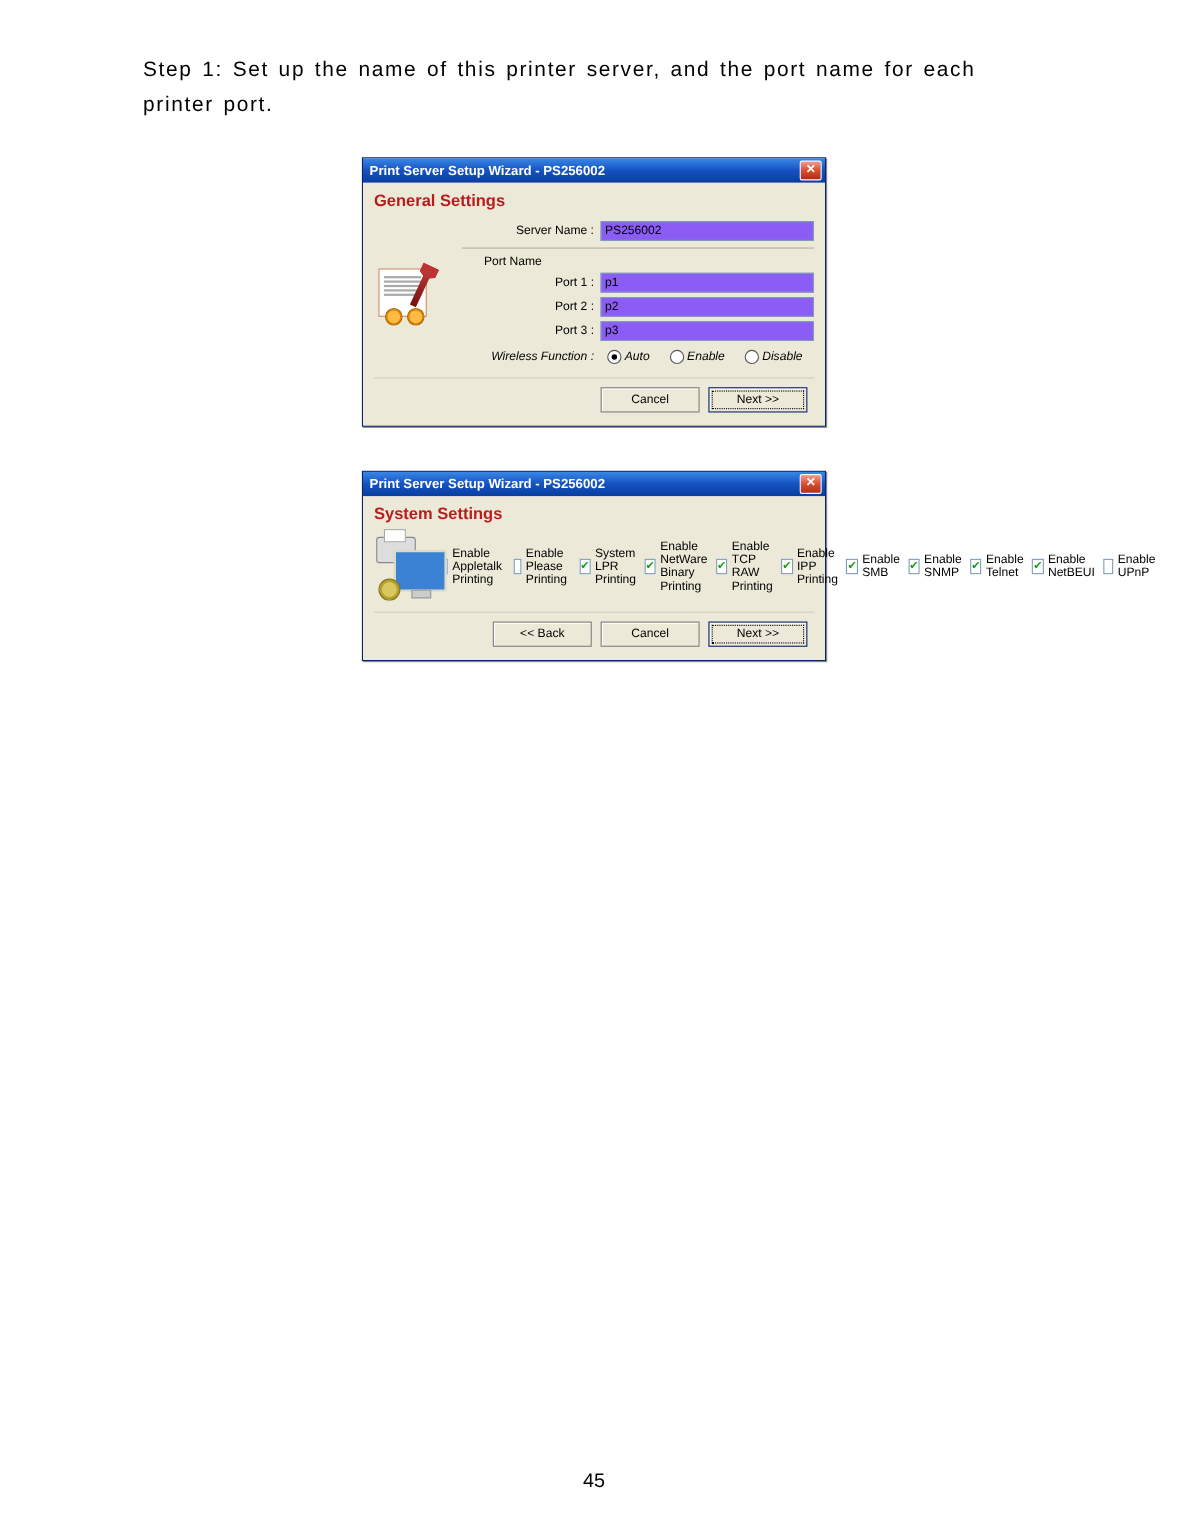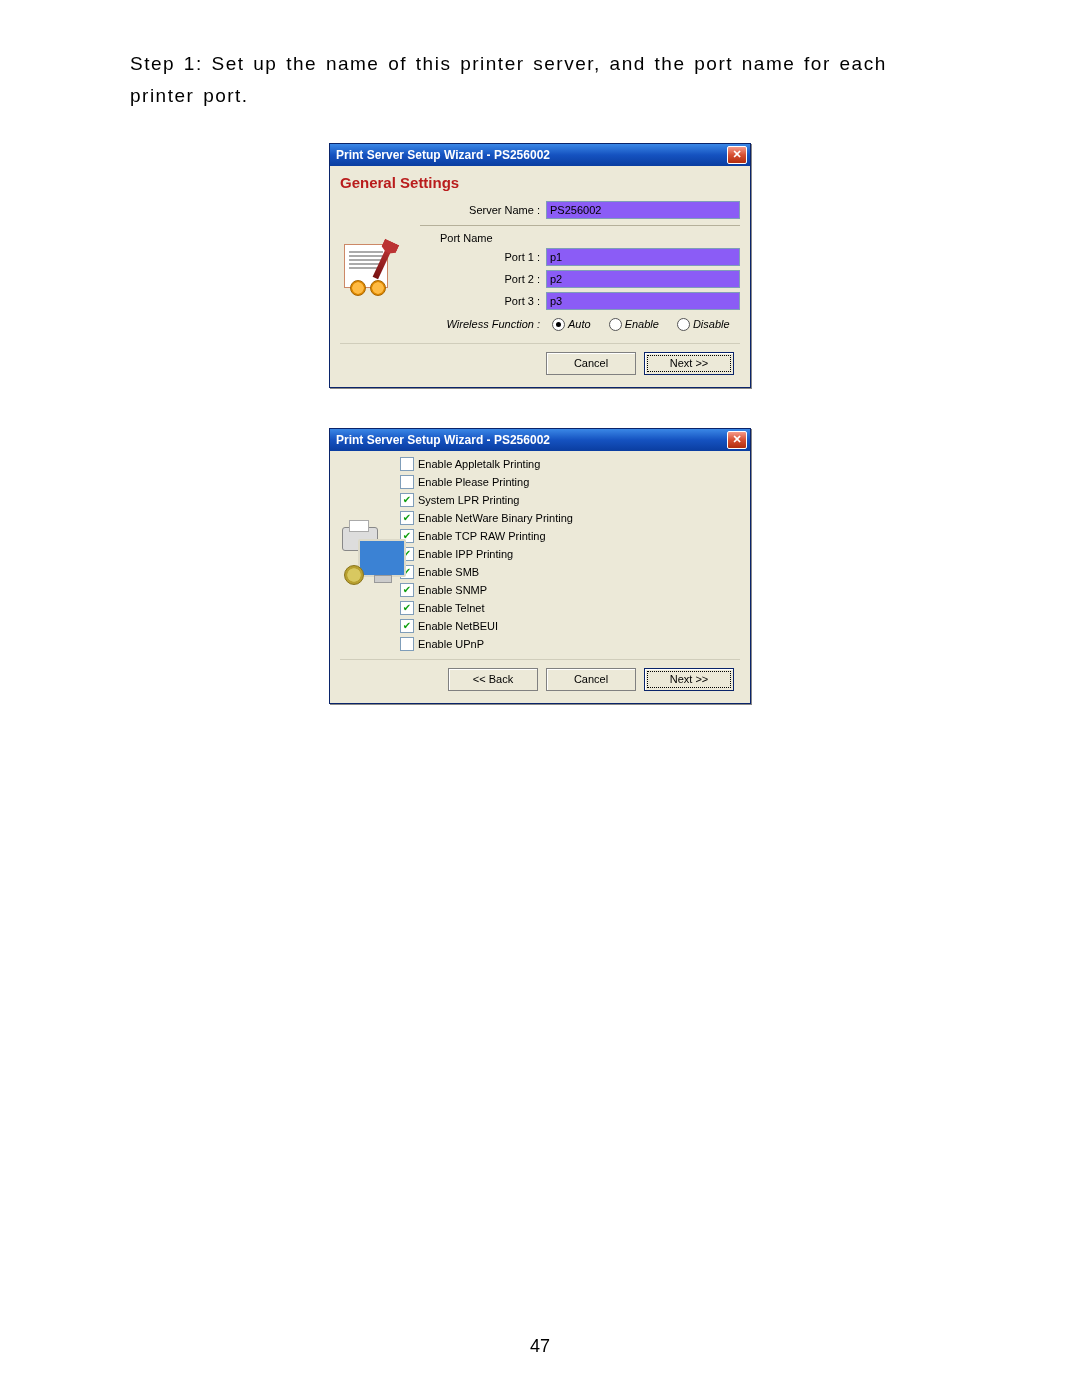--- a/index.html
+++ b/index.html
@@ -168,21 +168,21 @@
     justify-content: center;
     padding: 0 8px;
   }
   .xp-btn.default {
     outline: 1px dotted #000;
     outline-offset: -4px;
     border: 1px solid #0a246a;
   }
   .chk-list {
     display: flex;
-    flex-direction: column;
+    flex-direction: row;
     gap: 4px;
     font-size: 11px;
     margin-left: -20px;
   }
   .chk-item {
     display: flex;
     align-items: center;
     gap: 4px;
   }
   .chk-box {
@@ -336,20 +336,21 @@
   </div>
 
 
   <div class="dialog-wrap">
     <div class="dialog">
       <div class="titlebar">
         <span>Print Server Setup Wizard - PS256002</span>
         <div class="close-btn">✕</div>
       </div>
       <div class="dialog-body">
+        <div class="section-title">System Settings</div>
         <div class="content-row">
           <div class="icon-col">
             <div class="icon-system">
               <div class="printer"></div>
               <div class="monitor"></div>
               <div class="gear2"></div>
             </div>
           </div>
           <div class="form-col">
             <div class="chk-list" id="chk-list">
@@ -402,14 +403,14 @@
         </div>
         <div class="button-row">
           <div class="xp-btn">&lt;&lt; Back</div>
           <div class="xp-btn">Cancel</div>
           <div class="xp-btn default">Next &gt;&gt;</div>
         </div>
       </div>
     </div>
   </div>
 
-  <div class="pagenum">47</div>
+  <div class="pagenum">45</div>
 </div>
 
 </body></html>

